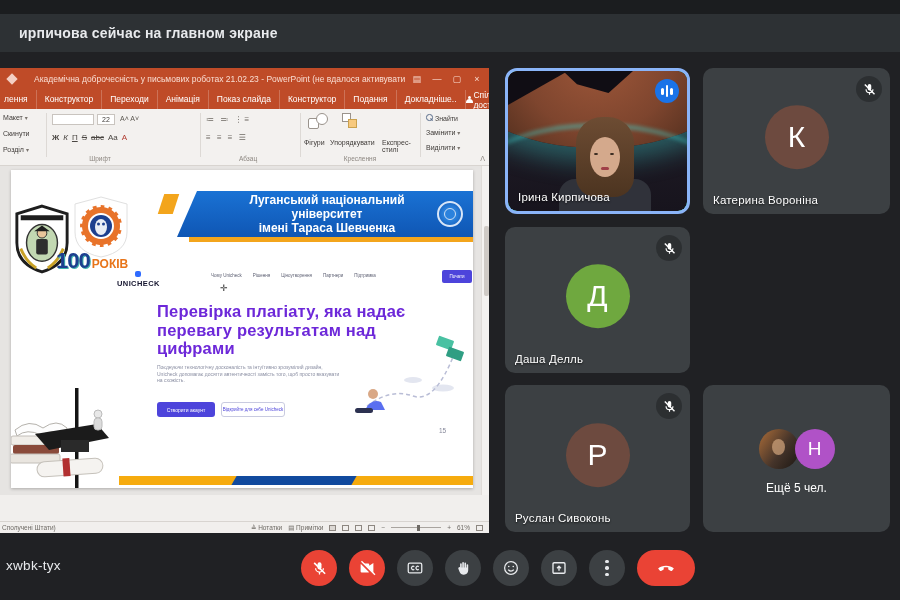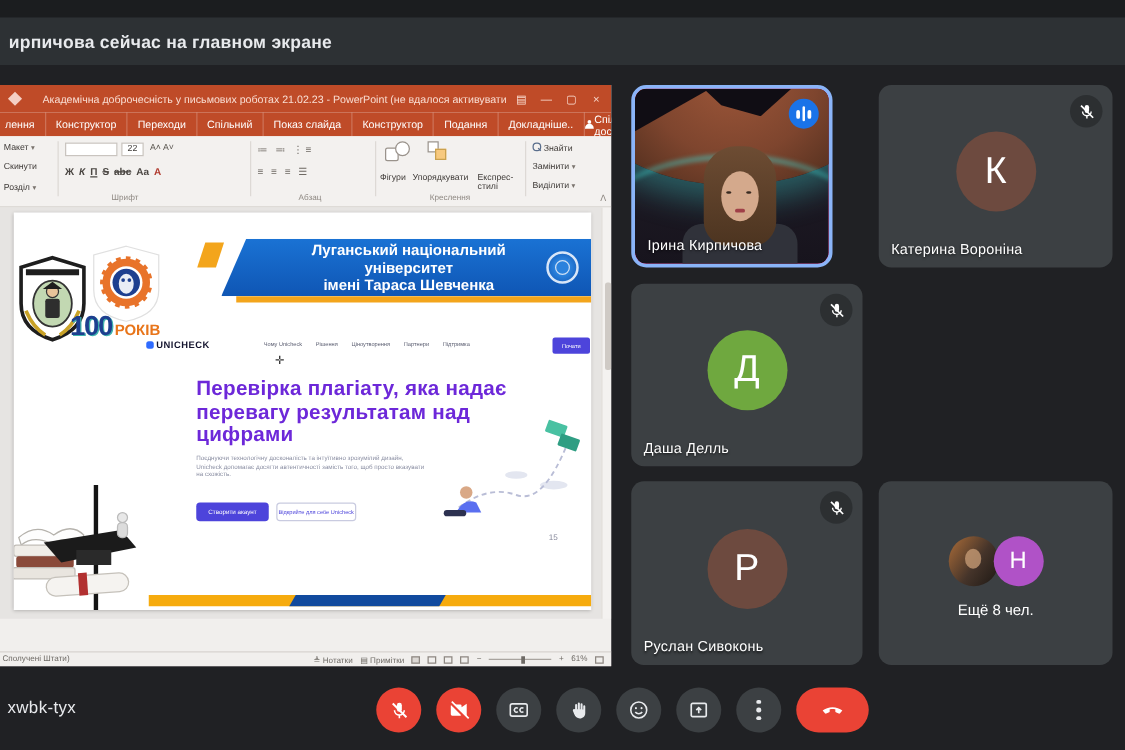--- a/index.html
+++ b/index.html
@@ -5,21 +5,21 @@
   * { margin:0; padding:0; box-sizing:border-box; }
   html,body { width:900px; height:600px; overflow:hidden; background:#202124;
     font-family:"Liberation Sans", sans-serif; }
   .abs { position:absolute; }
   #stage { position:relative; width:900px; height:600px; background:#202124; }
 
   
   #topstrip { left:0; top:0; width:900px; height:14px; background:#1b1d1f; }
   #banner { left:0; top:14px; width:900px; height:38px; background:#2d3134;
     display:flex; align-items:center; color:#e8eaed; font-size:14px; font-weight:bold;
-    padding-left:7px; letter-spacing:.2px; }
+    padding-left:19px; letter-spacing:.2px; }
 
   
   #ppt { left:0; top:68px; width:489px; height:465px; background:#f1efed; overflow:hidden; }
   #ppt-title { left:0; top:0; width:100%; height:22px; background:#bf4b28;
     color:#f9ddd2; font-size:8.5px; display:flex; align-items:center; }
   #ppt-title .qat { width:8px; height:8px; background:#f4cfc4; margin:0 4px 0 8px;
     transform:rotate(45deg); }
   #ppt-title .ttl { margin-left:14px; white-space:nowrap; overflow:hidden; flex:1; }
   .winbtns { display:flex; margin-right:2px; }
   .winbtn { width:20px; text-align:center; color:#f8d8cc; font-size:9px; line-height:22px; }
@@ -84,21 +84,21 @@
     line-height:14px; white-space:pre-line; margin-right:8px;margin-left:48px; }
   #uban-emblem { width:26px; height:26px; border:2px solid #d8e6f8; border-radius:50%;
     background:radial-gradient(circle at 50% 50%, #2b82dd 40%, #0f56b4 100%);
     position:relative; flex:0 0 auto; }
   #uban-emblem::after { content:""; position:absolute; inset:5px; border:1px solid #cfe0f4;
     border-radius:50%; }
   #uban-accent { left:150px; top:24px; width:15px; height:20px; background:#f3a51c;
     transform:skewX(-18deg); }
   #uban-bar { left:178px; top:67px; width:284px; height:5px; background:#f3a51c; }
 
-  #uc-logo { left:106px; top:101px; display:flex; align-items:center; gap:2px; }
+  #uc-logo { left:106px; top:101px; display:flex; align-items:center; gap:2px;flex-direction:column; }
   #uc-logo .dot { width:6px; height:6px; background:#2f6bff; border-radius:2px; }
   #uc-logo .txt { font-size:7.5px; font-weight:bold; color:#14142e; letter-spacing:.4px; }
   #uc-nav { left:200px; top:103px; display:flex; gap:11px; font-size:4.5px; color:#5a5d70; }
   #uc-cta { left:431px; top:100px; width:30px; height:13px; background:#4d44db; color:#fff;
     font-size:4.5px; border-radius:2px; display:flex; align-items:center; justify-content:center; }
   #headline { left:146px; top:132px; font-size:16.5px; font-weight:bold; color:#6d28d9;
     line-height:18.5px; white-space:pre-line; letter-spacing:.2px; }
   #slide-para { left:146px; top:194px; width:185px; font-size:5px; line-height:6.5px;
     color:#8b8fa3; }
   #btn-primary { left:146px; top:232px; width:58px; height:15px; background:#4d44db;
@@ -134,22 +134,22 @@
   
   .tile { position:absolute; border-radius:10px; background:#3c4043; overflow:hidden; }
   .tile .nm { position:absolute; left:10px; bottom:8px; color:#fff; font-size:11.5px;
     text-shadow:0 1px 2px rgba(0,0,0,.7); letter-spacing:.2px; }
   .micoff { position:absolute; top:8px; right:8px; width:26px; height:26px;
     border-radius:50%; background:rgba(25,26,29,.45); display:flex; align-items:center;
     justify-content:center; }
   .avatar { position:absolute; left:50%; top:50%; transform:translate(-50%,-56%);
     width:64px; height:64px; border-radius:50%; display:flex; align-items:center;
     justify-content:center; color:#fff; font-size:30px; }
-  #tile-0 { left:505px; top:68px; width:161px; height:146px; border:3px solid #8ab4f8;
-    border-radius:12px; background:#ec4899; }
+  #tile-0 { left:505px; top:68px; width:185px; height:146px; border:3px solid #8ab4f8;
+    border-radius:12px; background:#5eead4; }
   .audio-badge { position:absolute; top:8px; right:8px; width:24px; height:24px;
     border-radius:50%; background:#1a73e8; display:flex; align-items:center;
     justify-content:center; gap:2px; z-index:5; }
   .audio-badge i { width:2.5px; background:#fff; border-radius:2px; display:block; }
   #tile-1 { left:703px; top:68px; width:187px; height:146px; }
   #tile-2 { left:505px; top:227px; width:185px; height:146px; }
   #tile-3 { left:703px; top:227px; width:187px; height:146px; }
   #tile-4 { left:505px; top:385px; width:185px; height:147px; }
   #tile-5 { left:703px; top:385px; width:187px; height:147px; }
 
@@ -244,41 +244,41 @@
         <span class="winbtn">—</span>
         <span class="winbtn">▢</span>
         <span class="winbtn">×</span>
       </span>
     </div>
 
     <div class="abs" id="ppt-tabs">
       <span class="ptab first">лення</span>
       <span class="ptab">Конструктор</span>
       <span class="ptab">Переходи</span>
-      <span class="ptab">Спільний</span>
+      <span class="ptab">Анімація</span>
       <span class="ptab">Показ слайда</span>
       <span class="ptab">Конструктор</span>
       <span class="ptab">Подання</span>
       <span class="ptab">Докладніше..</span>
       <span id="share-tab">
         <span class="person-ic"></span>
         <span>Спільний доступ</span>
       </span>
     </div>
 
     <div class="abs" id="ribbon">
       <span class="rbtn" style="left:3px;top:5px;"><span>Макет</span> <span class="drop">▾</span></span>
       <span class="rbtn" style="left:3px;top:21px;">Скинути</span>
       <span class="rbtn" style="left:3px;top:37px;"><span>Розділ</span> <span class="drop">▾</span></span>
       <div class="rsep" style="left:46px;"></div>
 
       <div class="fontbox" style="left:52px;top:5px;width:42px;"></div>
       <div class="fontbox" style="left:97px;top:5px;width:18px;text-align:center;font-size:7px;line-height:10px;">22</div>
       <span class="rbtn" style="left:120px;top:6px;color:#5a5650;">A˄ A˅</span>
-      <div class="rbtn" style="left:52px;top:24px;font-weight:bold;">
+      <div class="rbtn" style="left:52px;top:24px;">
         <b class="fbtn">Ж</b><i class="fbtn">К</i><u class="fbtn">П</u><s class="fbtn">S</s><s class="fbtn">abc</s><span class="fbtn">Aa</span><span class="fbtn" style="color:#b03a2e;">A</span>
       </div>
       <span class="rlabel" style="left:70px;width:60px;">Шрифт</span>
       <div class="rsep" style="left:200px;"></div>
 
       <span class="rbtn mini-lines" style="left:206px;top:6px;">≔ ≕ ⋮≡</span>
       <span class="rbtn mini-lines" style="left:206px;top:24px;">≡ ≡ ≡ ☰</span>
       <span class="rlabel" style="left:218px;width:60px;">Абзац</span>
       <div class="rsep" style="left:300px;"></div>
 
@@ -481,21 +481,21 @@
       </svg>
     </span>
     <span class="nm">Руслан Сивоконь</span>
   </div>
 
   <div class="tile" id="tile-5">
     <div id="ovf-avs">
       <span id="ovf-photo"></span>
       <span id="ovf-h" style="background: rgb(176, 82, 199);">Н</span>
     </div>
-    <span id="ovf-label">Ещё 8 чел.</span>
+    <span id="ovf-label">Ещё 5 чел.</span>
   </div>
 
   <span class="abs" id="meetcode">xwbk-tyx</span>
 
   <div class="abs" id="controls">
     <span class="ctl red">
       <svg width="17" height="17" viewBox="0 0 24 24" fill="none" stroke="#fff" stroke-width="1.8">
         <rect x="9.2" y="3.2" width="5.6" height="10.2" rx="2.8" fill="#fff" stroke="none"></rect>
         <path d="M6.5 11.5a5.5 5.5 0 0 0 11 0"></path>
           <line x1="12" y1="17" x2="12" y2="20.5"></line>

